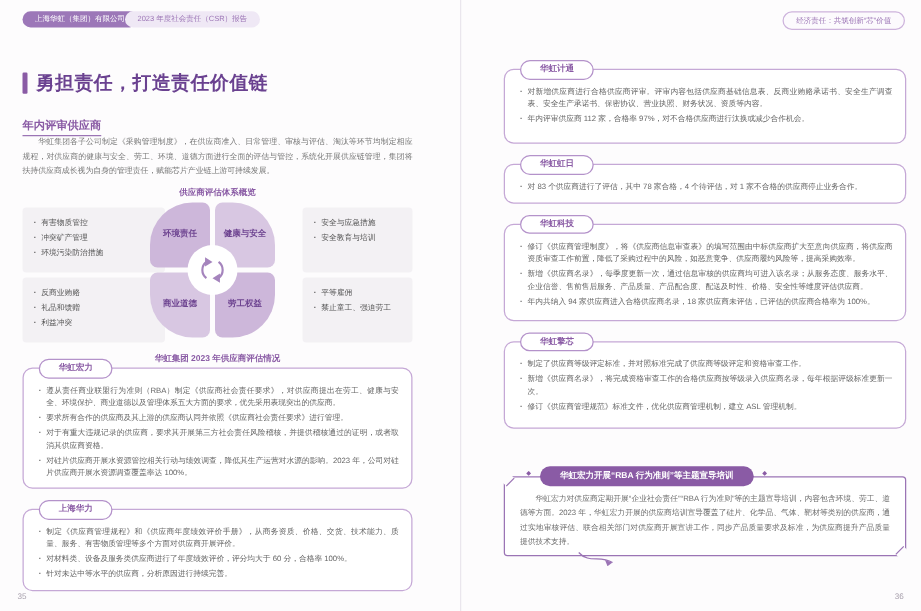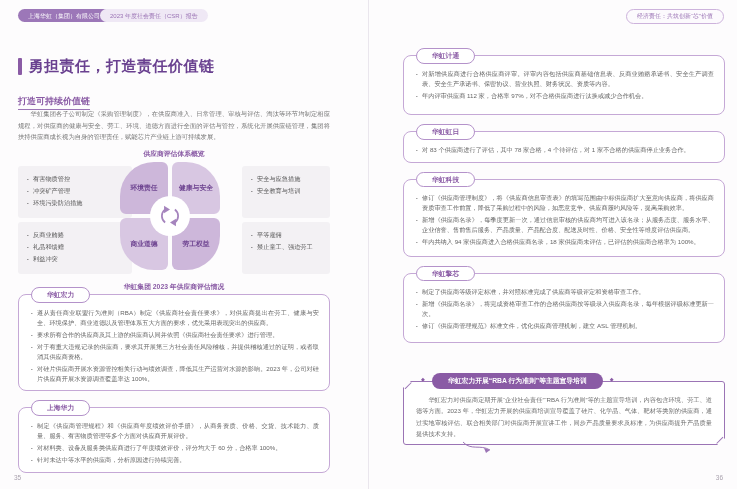--- a/index.html
+++ b/index.html
@@ -87,21 +87,21 @@
 
   <div class="badge badge-solid">上海华虹（集团）有限公司</div>
   <div class="badge badge-light">2023 年度社会责任（CSR）报告</div>
   <div class="chapter-badge">经济责任：共筑创新“芯”价值</div>
 
   <div class="page-title">
     <span class="title-bar"></span>
     <span class="page-title-text">勇担责任，打造责任价值链</span>
   </div>
   <div class="subsection">
-    <span>打造可持续价值链</span>
+    <span>年内评审供应商</span>
   </div>
   <p class="intro">华虹集团各子公司制定《采购管理制度》，在供应商准入、日常管理、审核与评估、淘汰等环节均制定相应规程，对供应商的健康与安全、劳工、环境、道德方面进行全面的评估与管控，系统化开展供应链管理，集团将扶持供应商成长视为自身的管理责任，赋能芯片产业链上游可持续发展。</p>
 
   <div class="diagram-title">供应商评估体系概览</div>
 
   <div class="diagram">
     <div class="dbox dbox-tl">
       <ul>
         <li>有害物质管控</li>
         <li>冲突矿产管理</li>

